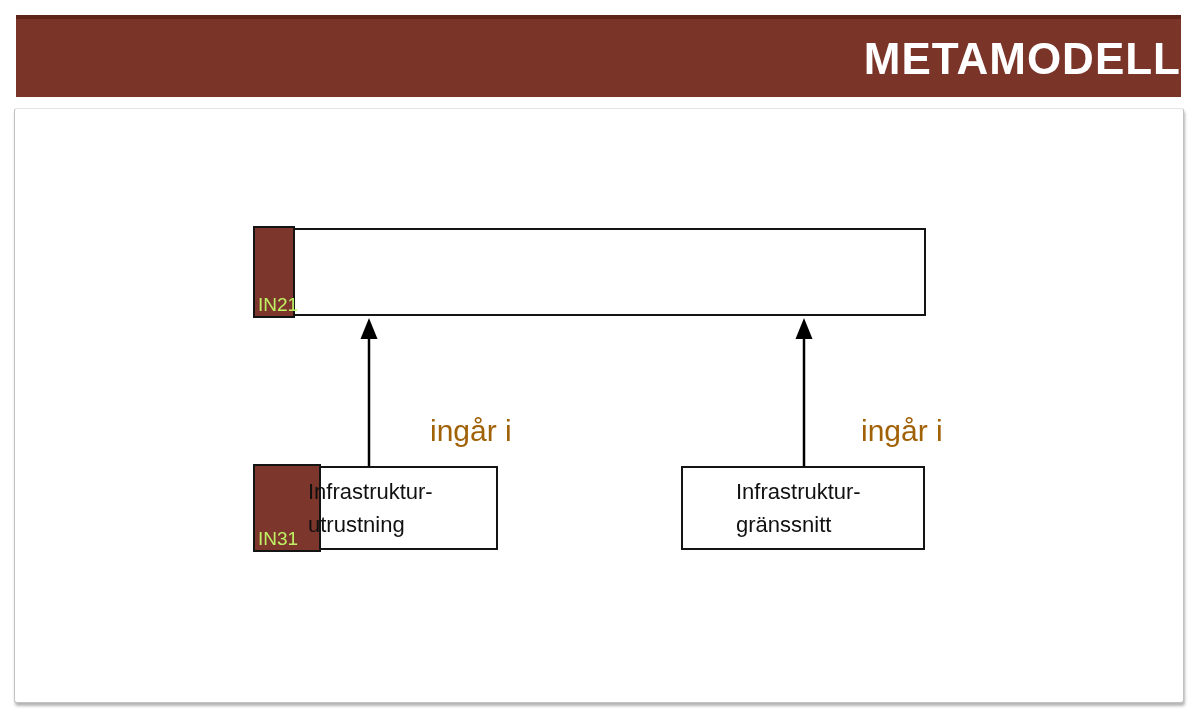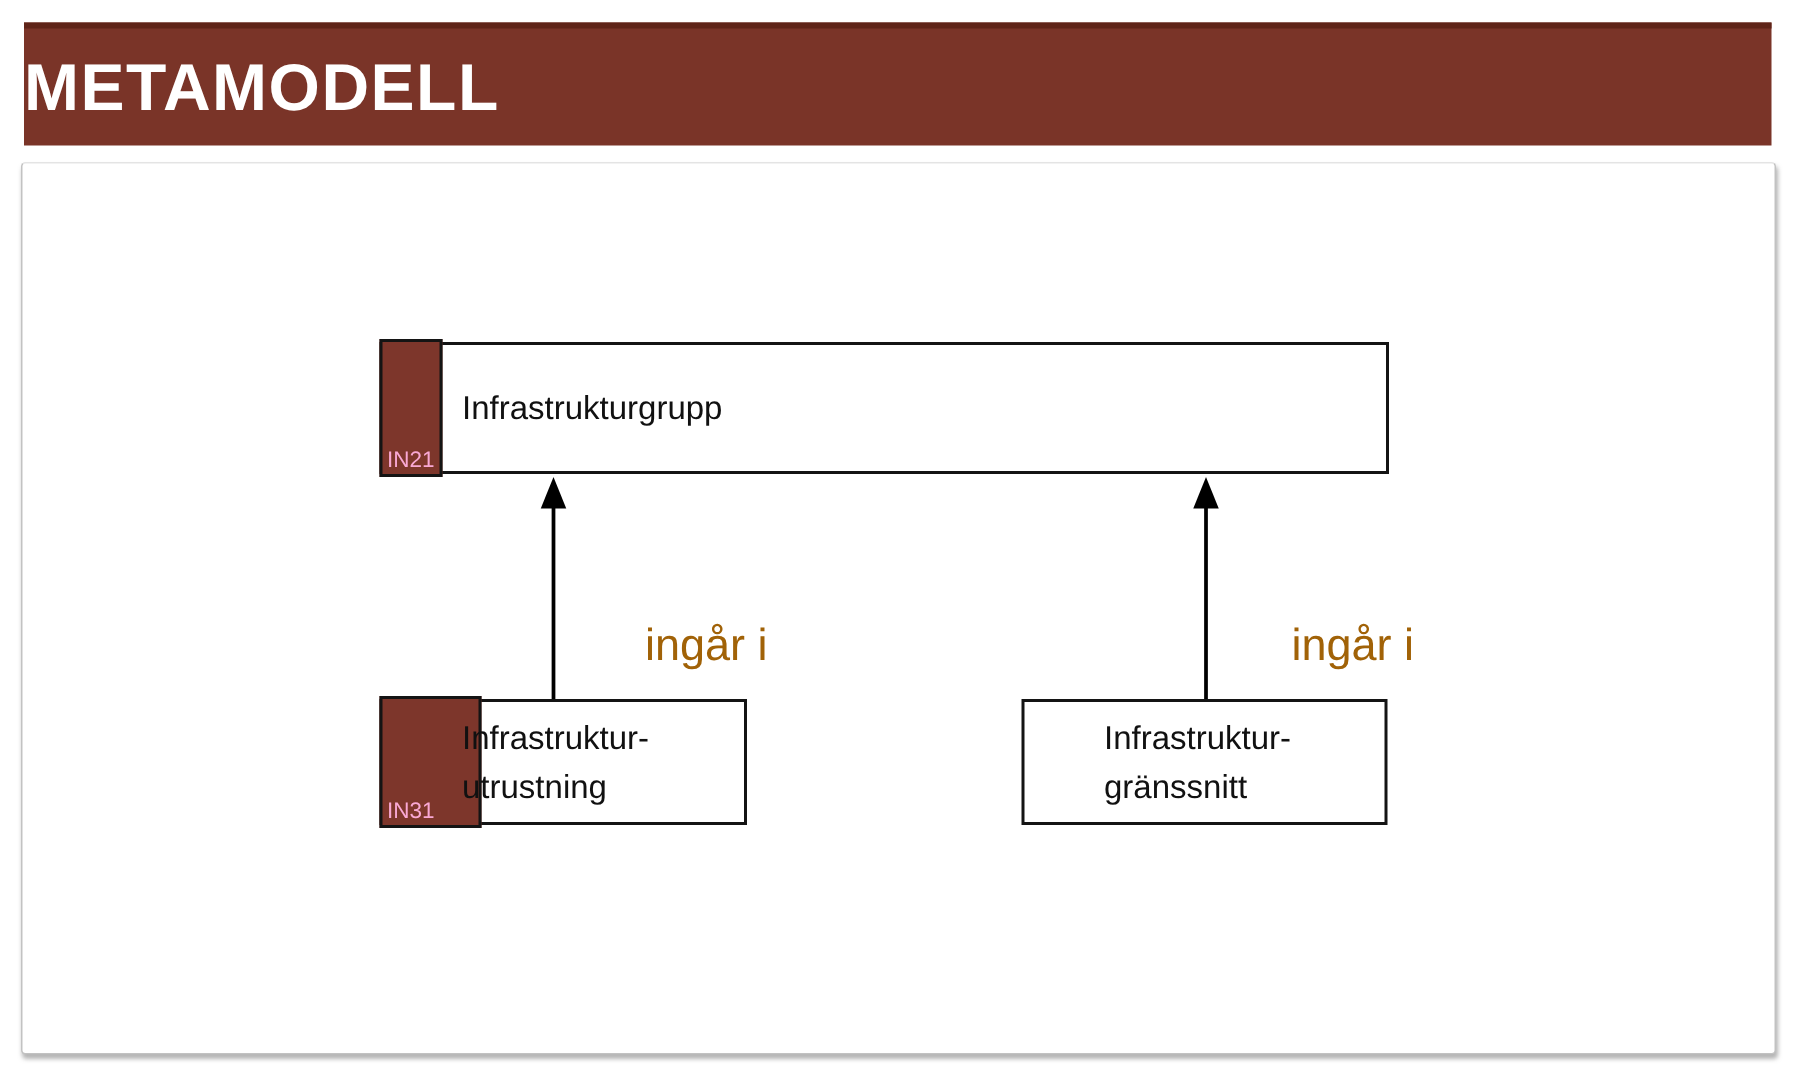--- a/index.html
+++ b/index.html
@@ -15,21 +15,21 @@
     font-family:"Liberation Sans", sans-serif;
     position:relative;
     overflow:hidden;
   }
 
   
   .title-bar{
     position:absolute;left:16px;top:15px;width:1165px;height:82px;
     background:var(--maroon);
     border-top:4px solid var(--maroon-dark);
-    display:flex;align-items:center;justify-content:flex-start;
+    display:flex;align-items:center;justify-content:flex-end;
   }
   .title-bar .page-title{
     color:#ffffff;font-size:44px;font-weight:bold;letter-spacing:1px;
     padding-top:2px;
   }
 
   
   .content-panel{
     position:absolute;left:14px;top:108px;width:1170px;height:595px;
     background:#ffffff;
@@ -51,21 +51,21 @@
 
   .entity-tab{
     position:absolute;left:-2px;top:-4px;bottom:-4px;
     background:var(--tab-maroon);
     border:2px solid var(--box-border);
   }
   .tab-w40{width:42px;}
   .tab-w47{width:68px;}
   .tab-id{
     position:absolute;left:3px;bottom:2px;
-    color:#f9a8d4;font-size:15px;line-height:1;
+    color:#bef264;font-size:19px;line-height:1;
     white-space:nowrap;
   }
 
   .entity-label{
     position:absolute;left:53px;top:50%;transform:translateY(-50%);
     font-size:22px;color:#111111;
     white-space:pre-line;line-height:1.5;
   }
 
   
@@ -94,21 +94,20 @@
     <g>
       <line x1="789" y1="357" x2="789" y2="227" stroke="#000000" stroke-width="2.5"></line>
       <polygon points="789,209 780.5,230 797.5,230" fill="#000000"></polygon>
     </g>
   </svg>
 
   <div class="entity entity-in21">
     <div class="entity-tab tab-w40">
       <span class="tab-id">IN21</span>
     </div>
-    <div class="entity-label">Infrastrukturgrupp</div>
   </div>
 
   <div class="entity entity-in31">
     <div class="entity-tab tab-w47">
       <span class="tab-id">IN31</span>
     </div>
     <div class="entity-label">Infrastruktur-
 utrustning</div>
   </div>
 

